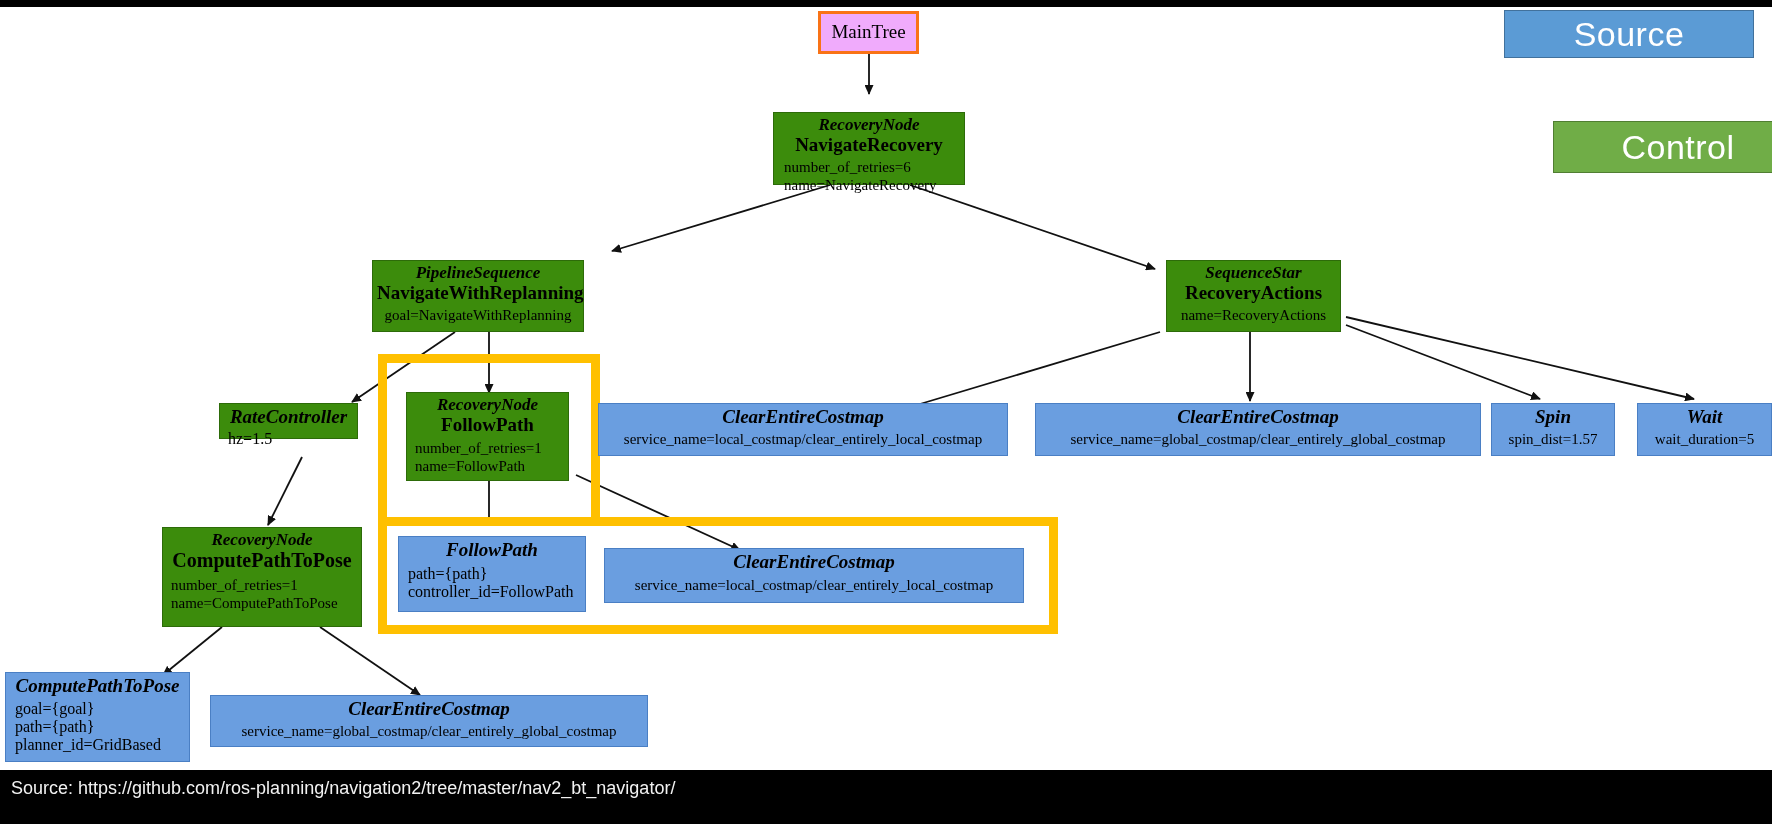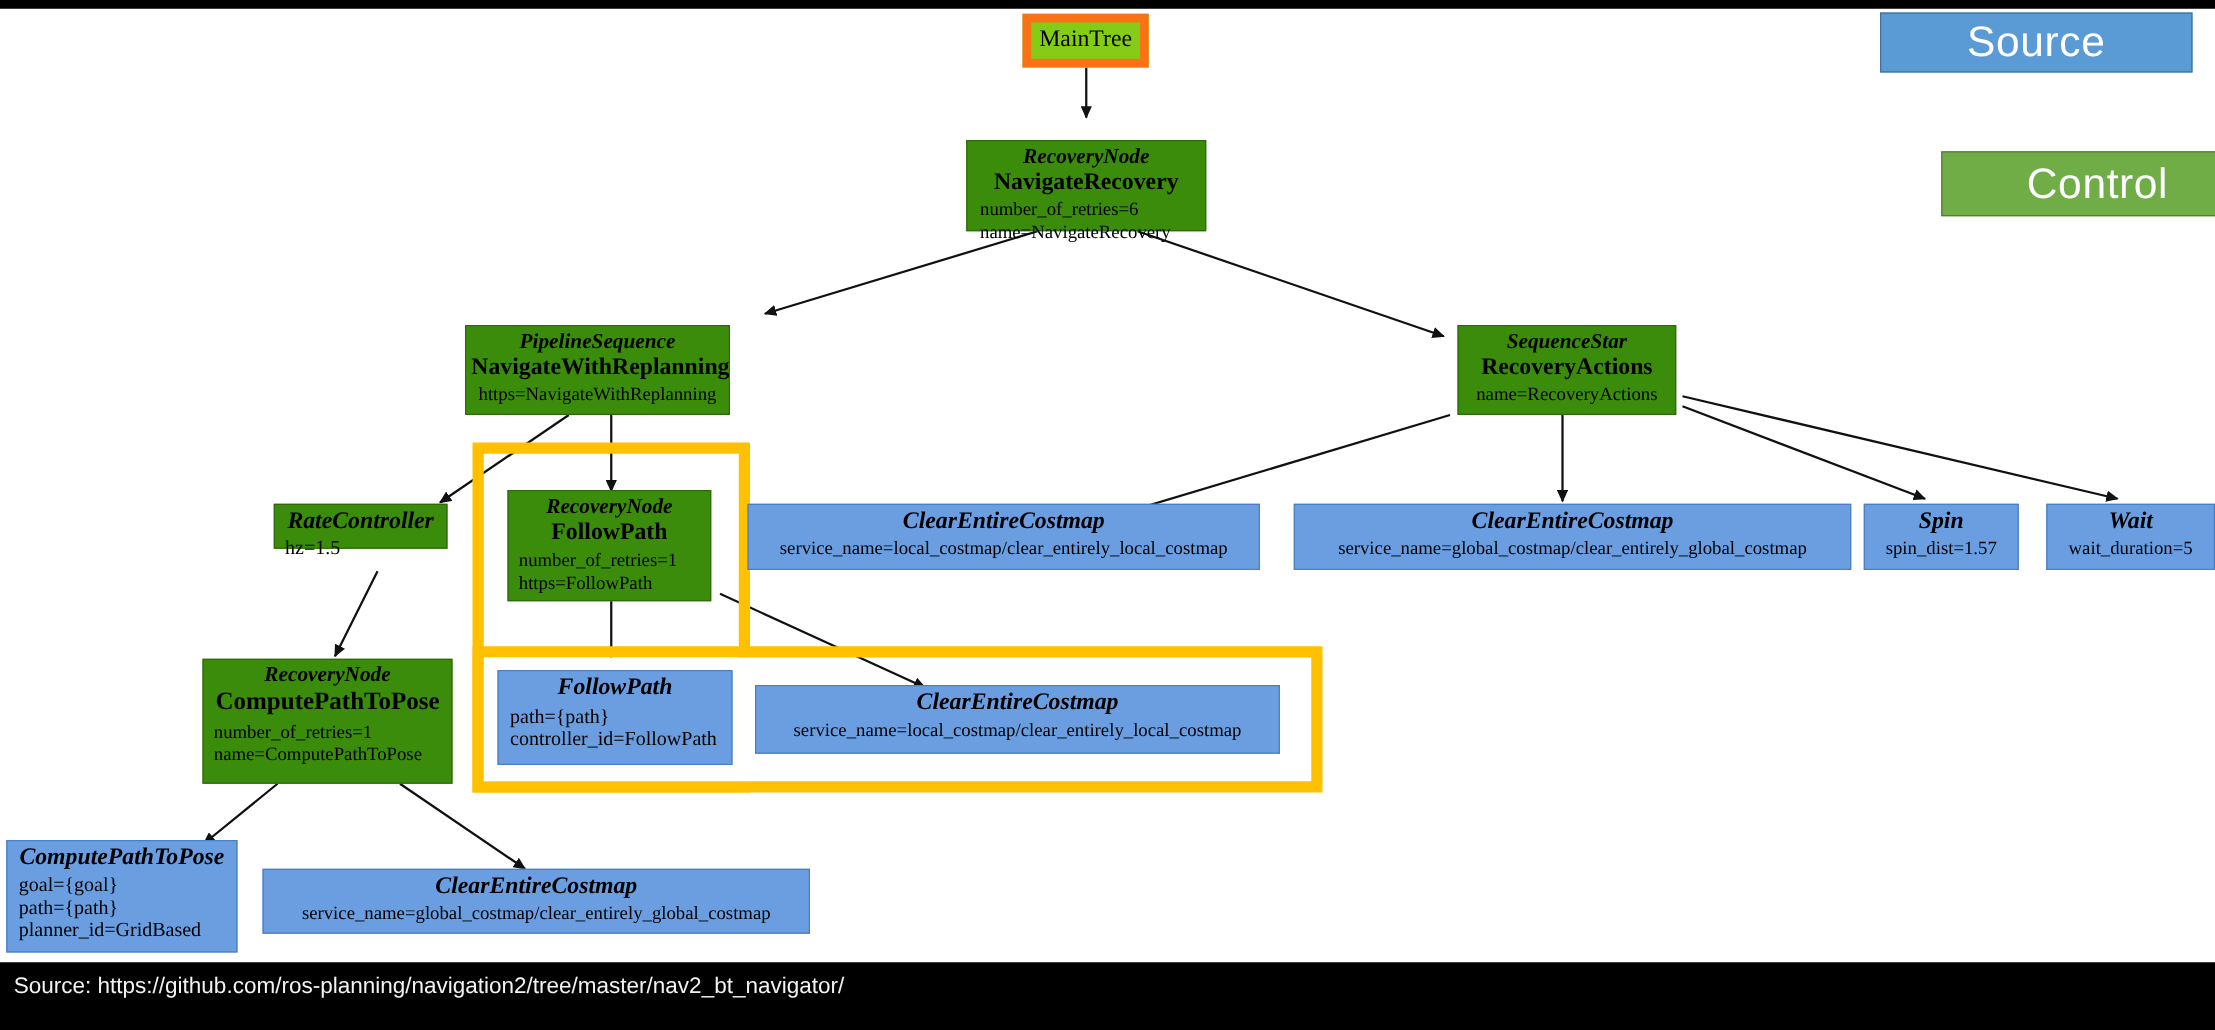--- a/index.html
+++ b/index.html
@@ -63,22 +63,22 @@
     background: #3c8c0c;
     border: 1px solid #2d6b09;
     color: #000000;
   }
   .action {
     background: #6a9ee0;
     border: 1px solid #4a7fc4;
     color: #000000;
   }
   .root {
-    background: #84cc16;
-    border: 7px solid #f97316;
+    background: #f0abfc;
+    border: 3px solid #f97316;
     color: #000000;
   }
 
   
   .highlight {
     position: absolute;
     border: 9px solid #ffc000;
     background: transparent;
     box-sizing: border-box;
   }
@@ -189,21 +189,21 @@
       <div style="text-align:left; padding-left:6px; margin-top:3px;">
         <span class="nparam" style="font-size:15px;">number_of_retries=6</span><br>
         <span class="nparam" style="font-size:15px;">name=NavigateRecovery</span>
       </div>
     </div>
 
     <div class="node control" style="left:372px; top:253px; width:212px; height:72px;">
       <span class="ntype" style="font-size:17px;">PipelineSequence</span><br>
       <span class="nname" style="font-size:19px;">NavigateWithReplanning</span>
       <div style="margin-top:3px;">
-        <span class="nparam" style="font-size:15px;">https=NavigateWithReplanning</span>
+        <span class="nparam" style="font-size:15px;">goal=NavigateWithReplanning</span>
       </div>
     </div>
 
     <div class="node control" style="left:1166px; top:253px; width:175px; height:72px;">
       <span class="ntype" style="font-size:17px;">SequenceStar</span><br>
       <span class="nname" style="font-size:19px;">RecoveryActions</span>
       <div style="margin-top:3px;">
         <span class="nparam" style="font-size:15px;text-align:center;">name=RecoveryActions</span>
       </div>
     </div>
@@ -213,21 +213,21 @@
       <div style="text-align:left; padding-left:4px; margin-top:3px;">
         <span class="nparam" style="font-size:16px;">hz=1.5</span>
       </div>
     </div>
 
     <div class="node control" style="left:406px; top:385px; width:163px; height:89px; z-index:4;">
       <span class="ntype" style="font-size:17px;">RecoveryNode</span><br>
       <span class="nname" style="font-size:19px;">FollowPath</span>
       <div style="text-align:left; padding-left:4px; margin-top:4px;">
         <span class="nparam" style="font-size:15px;">number_of_retries=1</span><br>
-        <span class="nparam" style="font-size:15px;">https=FollowPath</span>
+        <span class="nparam" style="font-size:15px;">name=FollowPath</span>
       </div>
     </div>
 
     <div class="node action" style="left:598px; top:396px; width:410px; height:53px;">
       <span class="ntype" style="font-size:19px;">ClearEntireCostmap</span>
       <div style="margin-top:3px;">
         <span class="nparam" style="font-size:15px;">service_name=local_costmap/clear_entirely_local_costmap</span>
       </div>
     </div>
 

